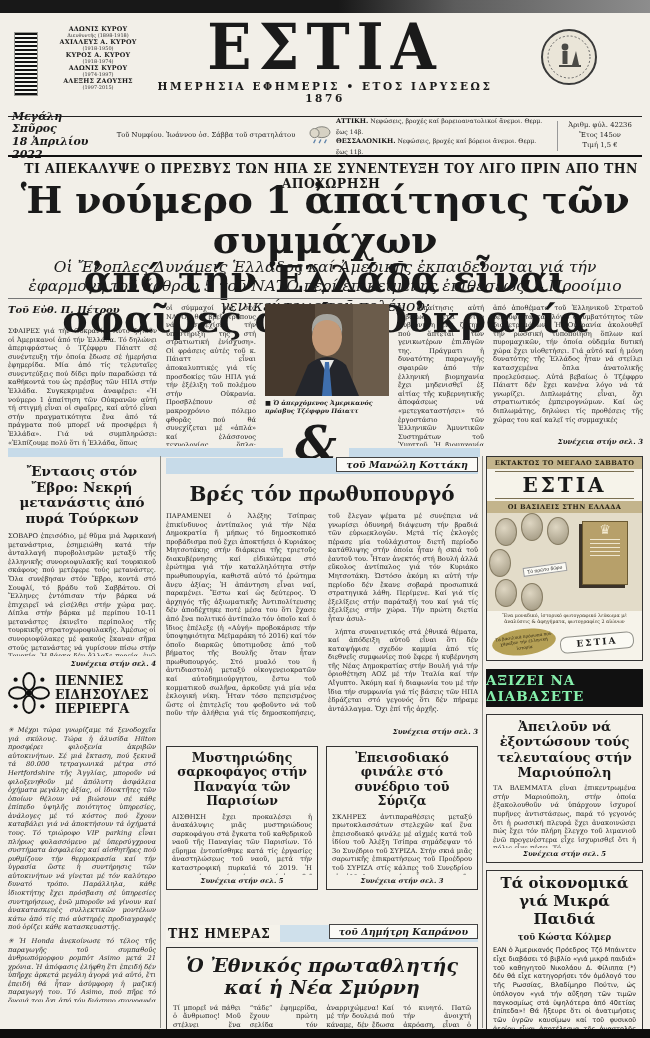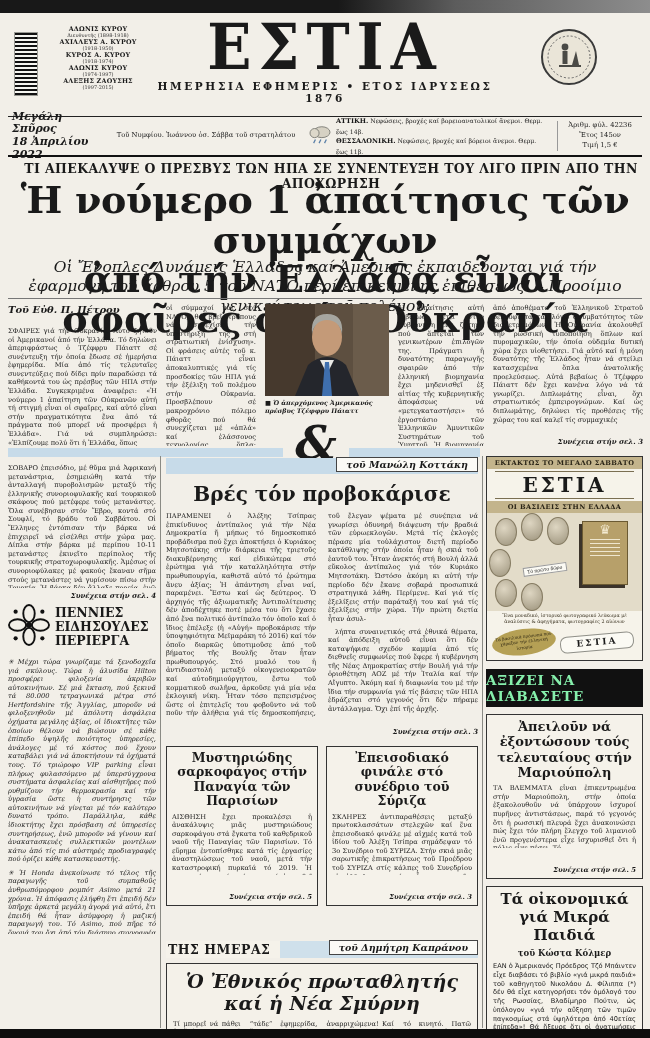--- a/index.html
+++ b/index.html
@@ -75,21 +75,21 @@
         padding:1px 9px;font-size:9.5px;font-weight:bold;font-style:italic;white-space:nowrap;}
   .kott-title{text-align:center;font-size:20px;font-weight:bold;margin:8px 0 6px 0;}
   .kott-body{column-count:2;column-gap:12px;height:212px;overflow:hidden;}
   .kott-body p{margin:0 0 4px 0;}
   .kott-body p + p{text-indent:7px;}
 
   .mid-boxes{display:flex;gap:8px;margin-top:10px;}
   .mini-box{border:1px solid #333;background:#f5f2ea;padding:4px 5px;width:50%;box-sizing:border-box;}
   .mini-title{font-size:12.5px;font-weight:bold;text-align:center;line-height:1.15;margin-bottom:4px;}
   .mini-body{height:62px;overflow:hidden;}
-  .mini-cont{font-size:6.8px;font-weight:bold;font-style:italic;text-align:right;margin-top:18px;}
+  .mini-cont{font-size:6.8px;font-weight:bold;font-style:italic;text-align:center;margin-top:2px;}
 
   .imera{margin-top:12px;}
   .imera-band{position:relative;height:17px;background:#cfe0eb;margin-top:35px;}
   .imera-label{position:absolute;left:0;top:0;background:#f5f2ea;padding:1px 10px 1px 2px;
         font-size:12.5px;font-weight:bold;letter-spacing:.5px;}
   .imera-box{border:1px solid #333;margin-top:5px;padding:4px 6px;background:#f4f1e9;}
   .imera-title{text-align:center;font-size:19px;font-weight:bold;font-style:italic;margin:2px 0 6px 0;}
   .imera-cols{position:relative;column-count:4;column-gap:9px;height:106px;overflow:hidden;}
 
   
@@ -239,20 +239,21 @@
     </div>
   </div>
 
   <div class="blue-band"></div>
   <div class="ampersand">&amp;</div>
 
   <div class="vrule vrule-l"></div>
   <div class="vrule vrule-r"></div>
 
   <div class="col-left">
+    <div class="evros-title">Ἔντασις στόν Ἔβρο: Νεκρή μετανάστις ἀπό πυρά Τούρκων</div>
     <div class="body-txt evros-body">ΣΟΒΑΡΟ ἐπεισόδιο, μέ θῦμα μιά Ἀφρικανή μετανάστρια, ἐσημειώθη κατά τήν ἀνταλλαγή πυροβολισμῶν μεταξύ τῆς ἑλληνικῆς συνοριοφυλακῆς καί τουρκικοῦ σκάφους πού μετέφερε τούς μετανάστες. Ὅλα συνέβησαν στόν Ἕβρο, κοντά στό Σουφλί, τό βράδυ τοῦ Σαββάτου. Οἱ Ἕλληνες ἐντόπισαν τήν βάρκα νά ἐπιχειρεῖ νά εἰσέλθει στήν χώρα μας. Δίπλα στήν βάρκα μέ περίπου 10-11 μετανάστες ἐκινεῖτο περίπολος τῆς τουρκικῆς στρατοχωροφυλακῆς. Ἀμέσως οἱ συνοριοφύλακες μέ φακούς ἔκαναν σῆμα στούς μετανάστες νά γυρίσουν πίσω στήν Τουρκία. Ἡ βάρκα δέν ἄλλαξε πορεία, ἐνῶ ταυτοχρόνως ἄρχισαν νά πέφτουν πυροβολισμοί δίπλα στούς Ἕλληνες.</div>
     <div class="cont">Συνέχεια στήν σελ. 4</div>
 
     <div class="pennies-head">
       <span>
         <svg viewBox="0 0 44 44" width="42" height="42">
           <g stroke="#111" fill="#f2efe8" stroke-width="2">
             <ellipse cx="22" cy="10" rx="6" ry="9"></ellipse>
             <ellipse cx="22" cy="34" rx="6" ry="9"></ellipse>
             <ellipse cx="10" cy="22" rx="9" ry="6"></ellipse>
@@ -272,21 +273,21 @@
     <div class="body-txt pennies-body">
       <p>✳ Μέχρι τώρα γνωρίζαμε τά ξενοδοχεῖα γιά σκύλους. Τώρα ἡ ἁλυσίδα Hilton προσφέρει φιλοξενία ἀκριβῶν αὐτοκινήτων. Σέ μιά ἔκταση, πού ξεκινᾶ τά 80.000 τετραγωνικά μέτρα στό Hertfordshire τῆς Ἀγγλίας, μποροῦν νά φιλοξενηθοῦν μέ ἀπόλυτη ἀσφάλεια ὀχήματα μεγάλης ἀξίας, οἱ ἰδιοκτῆτες τῶν ὁποίων θέλουν νά βιώσουν σέ κάθε ἐπίπεδο ὑψηλῆς ποιότητος ὑπηρεσίες, ἀνάλογες μέ τό κόστος πού ἔχουν καταβάλει γιά νά ἀποκτήσουν τά ὀχήματά τους. Τό τριώροφο VIP parking εἶναι πλήρως φυλασσόμενο μέ ὑπερσύγχρονα συστήματα ἀσφαλείας καί αἰσθητῆρες πού ρυθμίζουν τήν θερμοκρασία καί τήν ὑγρασία ὥστε ἡ συντήρησις τῶν αὐτοκινήτων νά γίνεται μέ τόν καλύτερο δυνατό τρόπο. Παράλληλα, κάθε ἰδιοκτήτης ἔχει πρόσβαση σέ ὑπηρεσίες συντηρήσεως, ἐνῶ μποροῦν νά γίνουν καί ἀνακατασκευές συλλεκτικῶν μοντέλων κάτω ἀπό τίς πιό αὐστηρές προδιαγραφές πού ὁρίζει κάθε κατασκευαστής.</p>
       <p>✳ Ἡ Honda ἀνεκοίνωσε τό τέλος τῆς παραγωγῆς τοῦ συμπαθοῦς ἀνθρωπόμορφου ρομπότ Asimo μετά 21 χρόνια. Ἡ ἀπόφασις ἐλήφθη ἔτι ἐπειδή δέν ὑπῆρχε ἀρκετά μεγάλη ἀγορά γιά αὐτό, ἔτι ἐπειδή θά ἦταν ἀσύμφορη ἡ μαζική παραγωγή του. Τό Asimo, πού πῆρε τό ὄνομά του ὄχι ἀπό τόν διάσημο συγγραφέα ἐπιστημονικῆς φαντασίας καί βιοχημικό Isaac Asimov ἀλλά ἀπό τό ἀκρωνύμιο τῶν λέξεων Advanced Step in Innovative Mobility («προηγμένο βῆμα στήν καινοτομική κινητικότητα»), ἦταν ἱκανό νά πετυχαίνει πολλές ἀνθρώπινες λειτουργίες: νά περπατᾶ ἤ νά τρέχει μέ ταχύτητα ἕως καί 9 km/h, νά κάνει ἅλματα, νά κλωτσάει μιά μπάλλα, νά ἀναγνωρίζει πρόσωπα, χειρονομίες καί ἤχους, καί νά ἀλληλεπιδρᾶ μέ τούς ἀνθρώπους.</p>
     </div>
   </div>
 
   <div class="col-center">
     <div class="byline-band">
       <span class="byline-tab">τοῦ Μανώλη Κοττάκη</span>
     </div>
-    <div class="kott-title">Βρές τόν προβοκάρισε</div>
+    <div class="kott-title">Βρές τόν πρωθυπουργό</div>
     <div class="kott-body body-txt">
       <p>ΠΑΡΑΜΕΝΕΙ ὁ Ἀλέξης Τσίπρας ἐπικίνδυνος ἀντίπαλος γιά τήν Νέα Δημοκρατία ἤ μήπως τό δημοσκοπικό προβάδισμα πού ἔχει ἀποκτήσει ὁ Κυριάκος Μητσοτάκης στήν διάρκεια τῆς τριετοῦς διακυβέρνησης καί εἰδικώτερα στό ἐρώτημα γιά τήν καταλληλότητα στήν πρωθυπουργία, καθιστᾶ αὐτό τό ἐρώτημα ἄνευ ἀξίας; Ἡ ἀπάντηση εἶναι ναί, παραμένει. Ἔστω καί ὡς δεύτερος. Ὁ ἀρχηγός τῆς ἀξιωματικῆς Ἀντιπολίτευσης δέν ἀποδέχτηκε ποτέ μέσα του ὅτι ἔχασε ἀπό ἕνα πολιτικό ἀντίπαλο τόν ὁποῖο καί ὁ ἴδιος ἐπέλεξε (ἡ «Αὐγή» προβοκάρισε τήν ὑποψηφιότητα Μεϊμαράκη τό 2016) καί τόν ὁποῖο διαρκῶς ὑποτιμοῦσε ἀπό τοῦ βήματος τῆς Βουλῆς ὅταν ἦταν πρωθυπουργός. Στό μυαλό του ἡ ἀντιδιαστολή μεταξύ οἰκογενειοκρατῶν καί αὐτοδημιούργητου, ἔστω τοῦ κομματικοῦ σωλῆνα, ἀρκοῦσε γιά μία νέα ἐκλογική νίκη. Ἦταν τόσο πεπεισμένος ὥστε οἱ ἐπιτελεῖς του φοβοῦντο νά τοῦ ποῦν τήν ἀλήθεια γιά τίς δημοσκοπήσεις, τοῦ ἔλεγαν ψέματα μέ συνέπεια νά γνωρίσει ὀδυνηρή διάψευση τήν βραδιά τῶν εὐρωεκλογῶν. Μετά τίς ἐκλογές πέρασε μία τοὐλάχιστον διετῆ περίοδο κατάθλιψης στήν ὁποία ἦταν ἡ σκιά τοῦ ἑαυτοῦ του. Ἦταν ἀνεκτός στή Βουλή ἀλλά εὔκολος ἀντίπαλος γιά τόν Κυριάκο Μητσοτάκη. Ὡστόσο ἀκόμη κι αὐτή τήν περίοδο δέν ἔκανε σοβαρά προσωπικά στρατηγικά λάθη. Περίμενε. Καί γιά τίς ἐξελίξεις στήν παράταξή του καί γιά τίς ἐξελίξεις στήν χώρα. Τήν πρώτη διετία ἦταν ἀσυλ-</p>
       <p>λήπτα συναινετικός στά ἐθνικά θέματα, καί ἀπόδειξη αὐτοῦ εἶναι ὅτι δέν καταψήφισε σχεδόν καμμία ἀπό τίς διεθνεῖς συμφωνίες πού ἔφερε ἡ κυβέρνηση τῆς Νέας Δημοκρατίας στήν Βουλή γιά τήν ὁριοθέτηση ΑΟΖ μέ τήν Ἰταλία καί τήν Αἴγυπτο. Ἀκόμη καί ἡ διαφωνία του μέ τήν ἴδια τήν συμφωνία γιά τίς βάσεις τῶν ΗΠΑ ἑδράζεται στό γεγονός ὅτι δέν πήραμε ἀντάλλαγμα. Ὄχι ἐπί τῆς ἀρχῆς.</p>
 
     </div>
     <div class="cont">Συνέχεια στήν σελ. 3</div>
 
     <div class="mid-boxes">
       <div class="mini-box">
         <div class="mini-title">Μυστηριώδης σαρκοφάγος στήν Παναγία τῶν Παρισίων</div>

